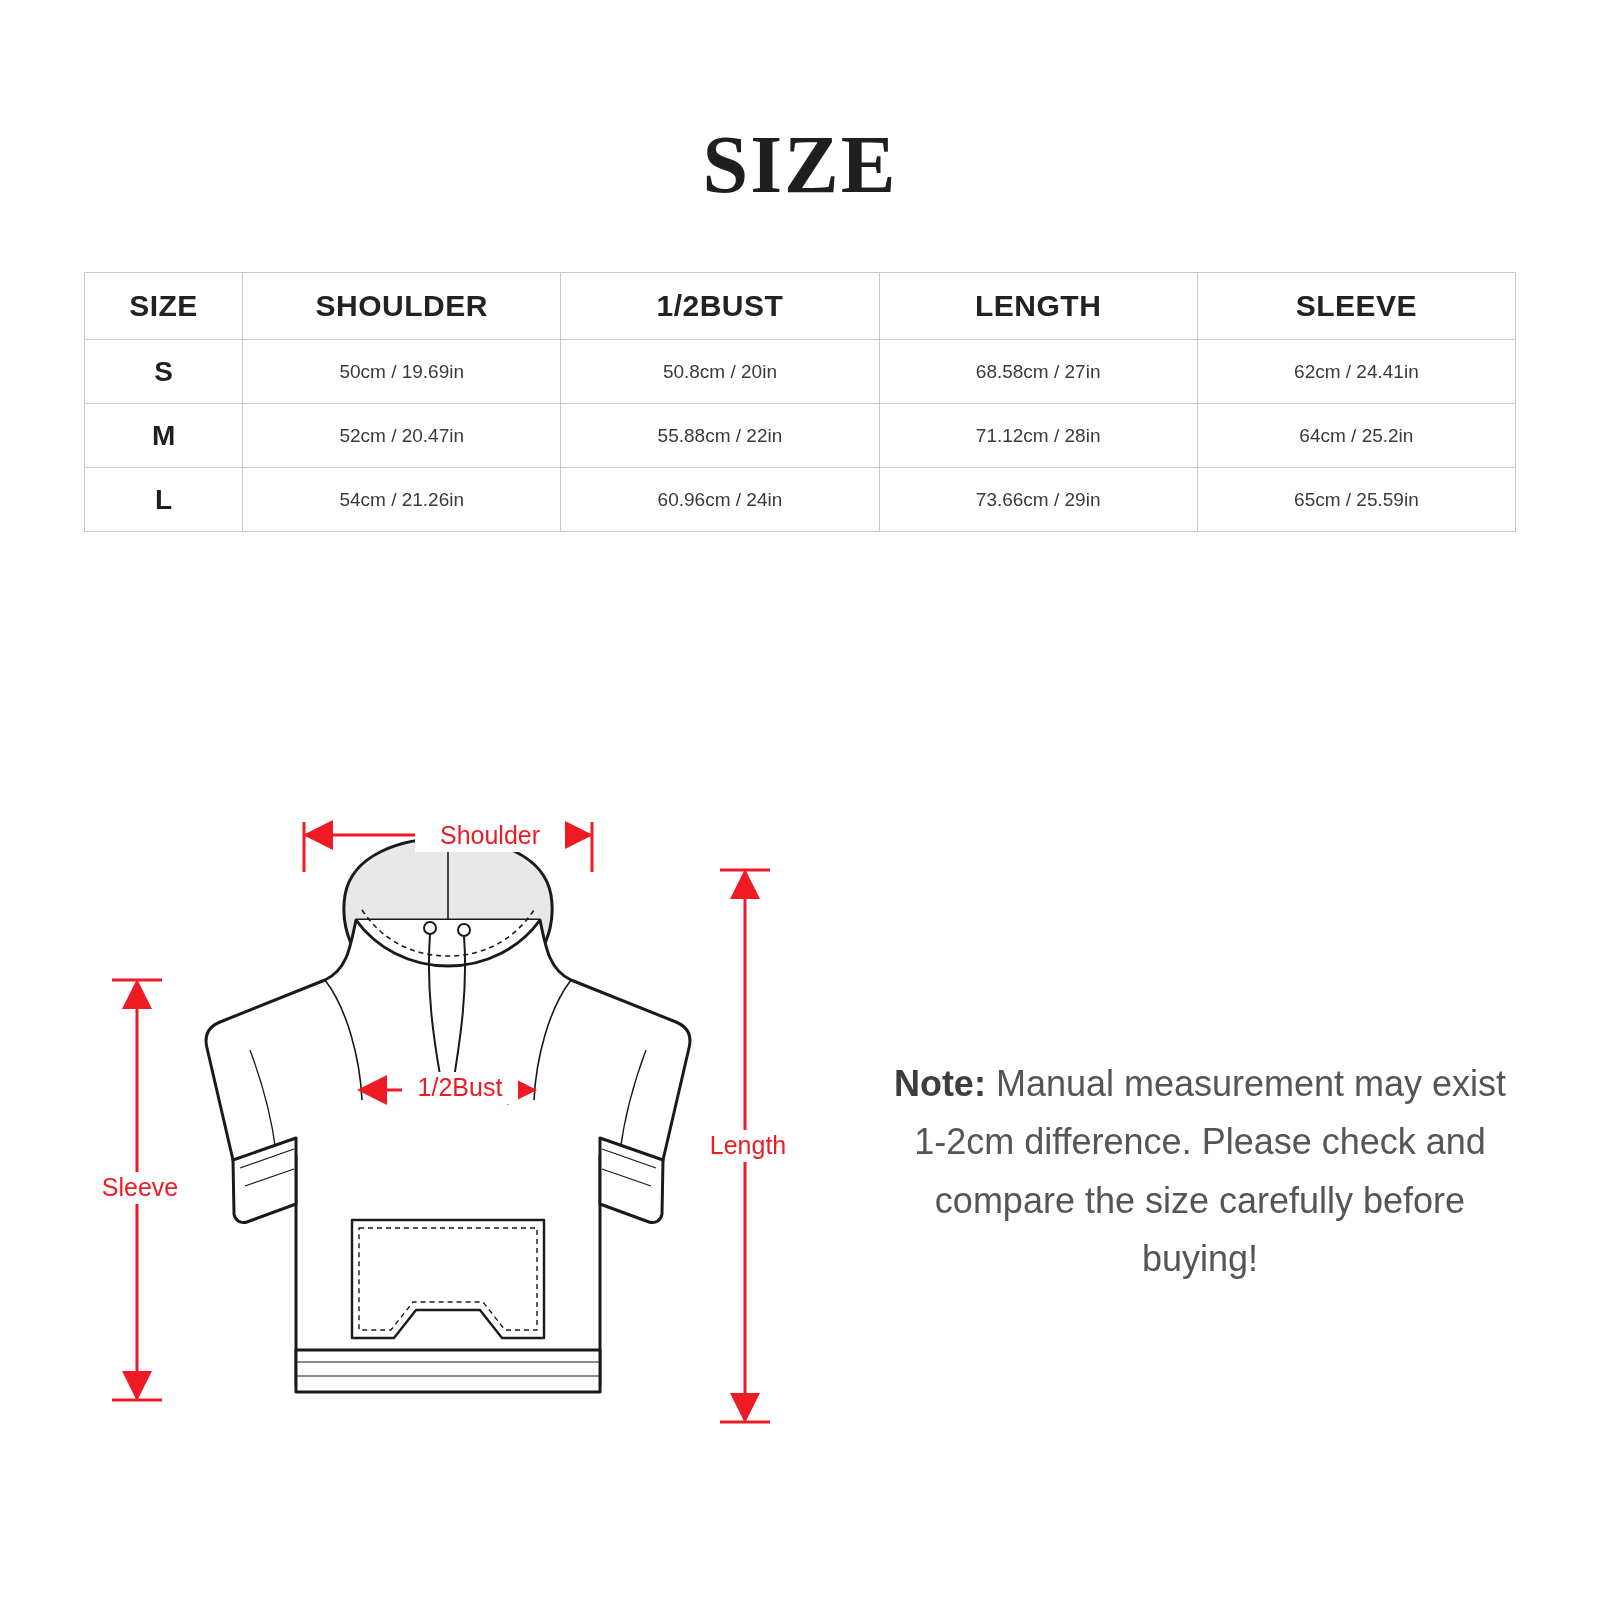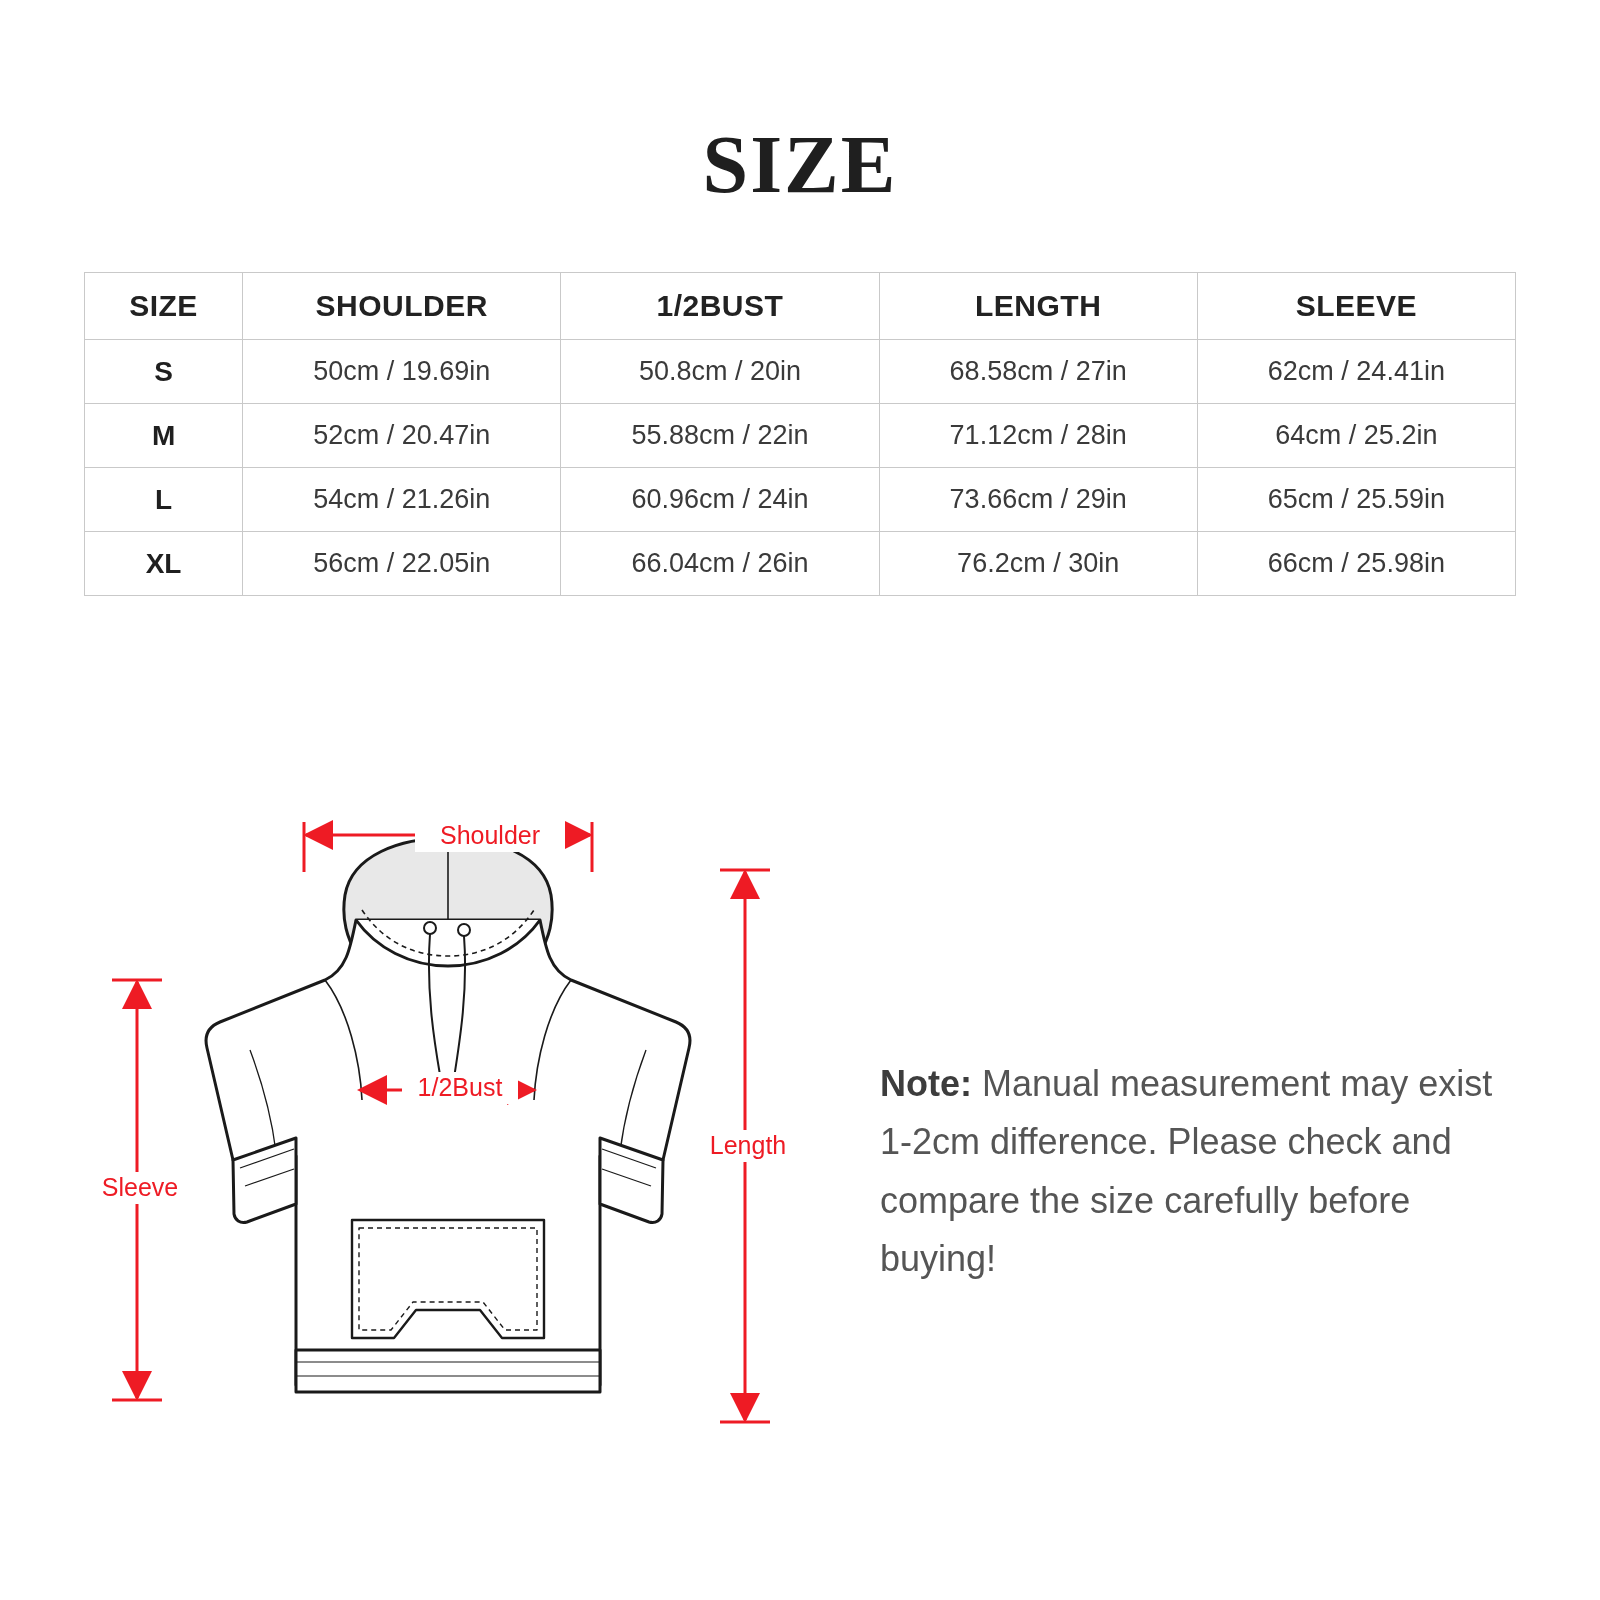--- a/index.html
+++ b/index.html
@@ -47,21 +47,21 @@
     font-weight: normal;
   }
   .size-table thead th {
     height: 66px;
     font-size: 30px;
     font-weight: 700;
     color: #222222;
     letter-spacing: 0.5px;
   }
   .size-table tbody td {
-    font-size: 27px;
+    font-size: 19px;
     color: #3a3a3a;
   }
   .size-table tbody td.size-cell {
     font-weight: 700;
     font-size: 28px;
     color: #1f1f1f;
   }
   .col-size   { width: 158px; }
   .col-other  { width: 318px; }
 
@@ -77,20 +77,21 @@
 
   
   .note {
     position: absolute;
     top: 1055px;
     left: 880px;
     width: 640px;
     font-size: 36px;
     line-height: 1.62;
     color: #555555;
+    text-align: center;
   }
   .note b {
     color: #3d3d3d;
     font-weight: 700;
   }
 </style>
 </head>
 <body>
 
 <div class="page-title">SIZE</div>
@@ -126,27 +127,20 @@
       <td>55.88cm / 22in</td>
       <td>71.12cm / 28in</td>
       <td>64cm / 25.2in</td>
     </tr>
     <tr>
       <td class="size-cell">L</td>
       <td>54cm / 21.26in</td>
       <td>60.96cm / 24in</td>
       <td>73.66cm / 29in</td>
       <td>65cm / 25.59in</td>
-    </tr>
-    <tr>
-      <td class="size-cell">XL</td>
-      <td>56cm / 22.05in</td>
-      <td>66.04cm / 26in</td>
-      <td>76.2cm / 30in</td>
-      <td>66cm / 25.98in</td>
     </tr>
   </tbody>
 </table>
 
 <div class="illustration">
 <svg width="780" height="700" viewBox="0 0 780 700" xmlns="http://www.w3.org/2000/svg">
   <defs>
     <marker id="arrR" markerWidth="12" markerHeight="12" refX="9" refY="5" orient="auto">
       <path d="M0,0 L10,5 L0,10 z" fill="#ee1b24"></path>
     </marker>

